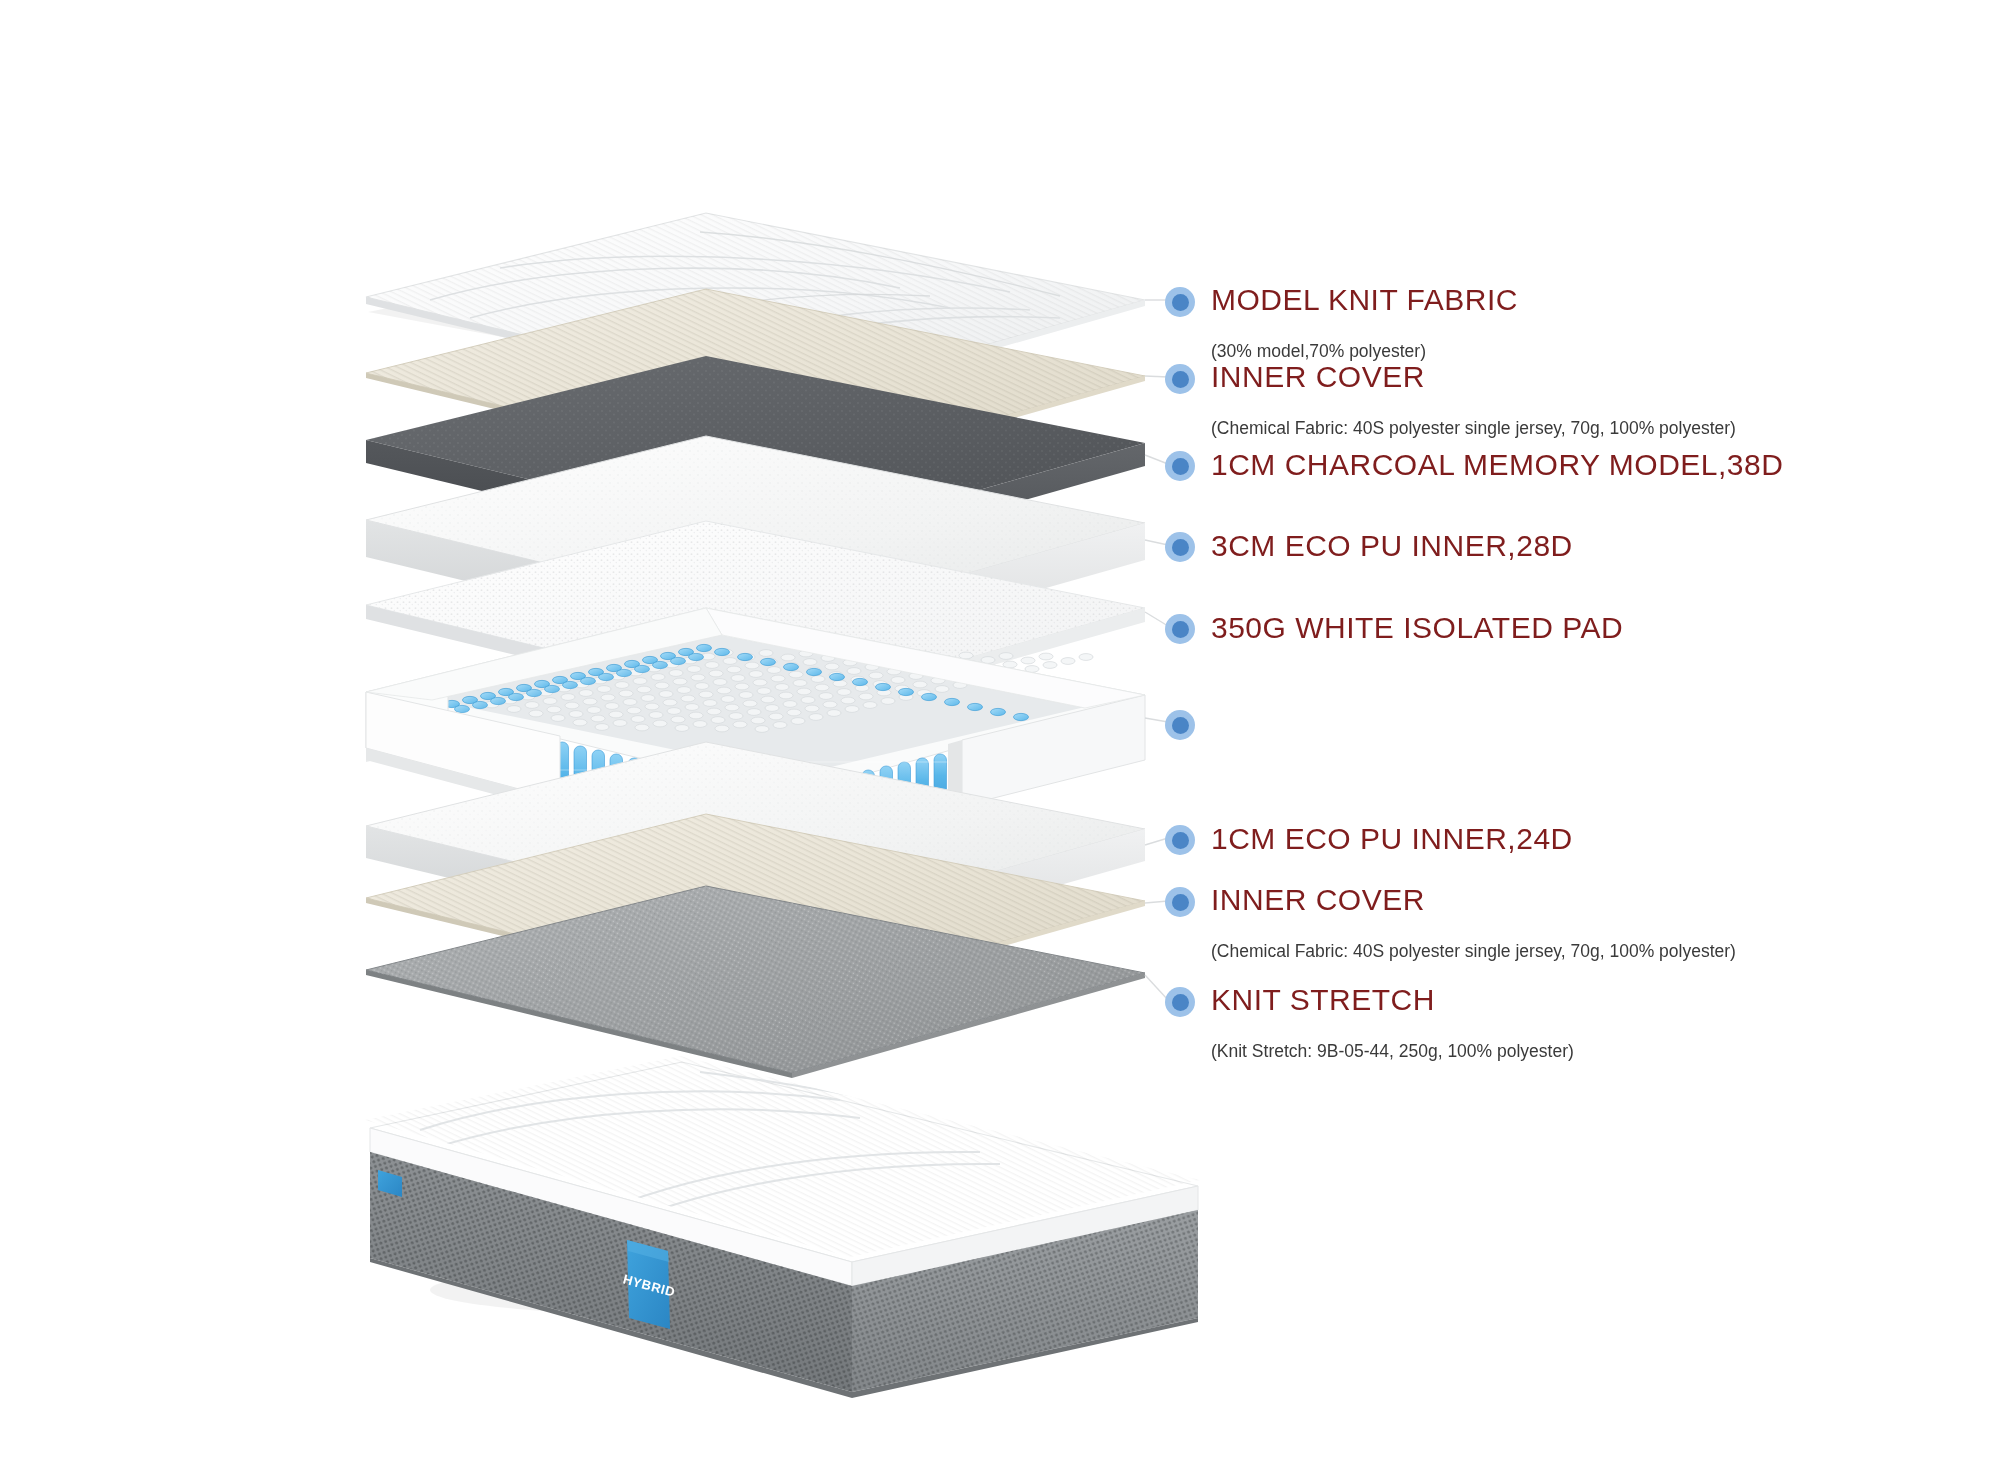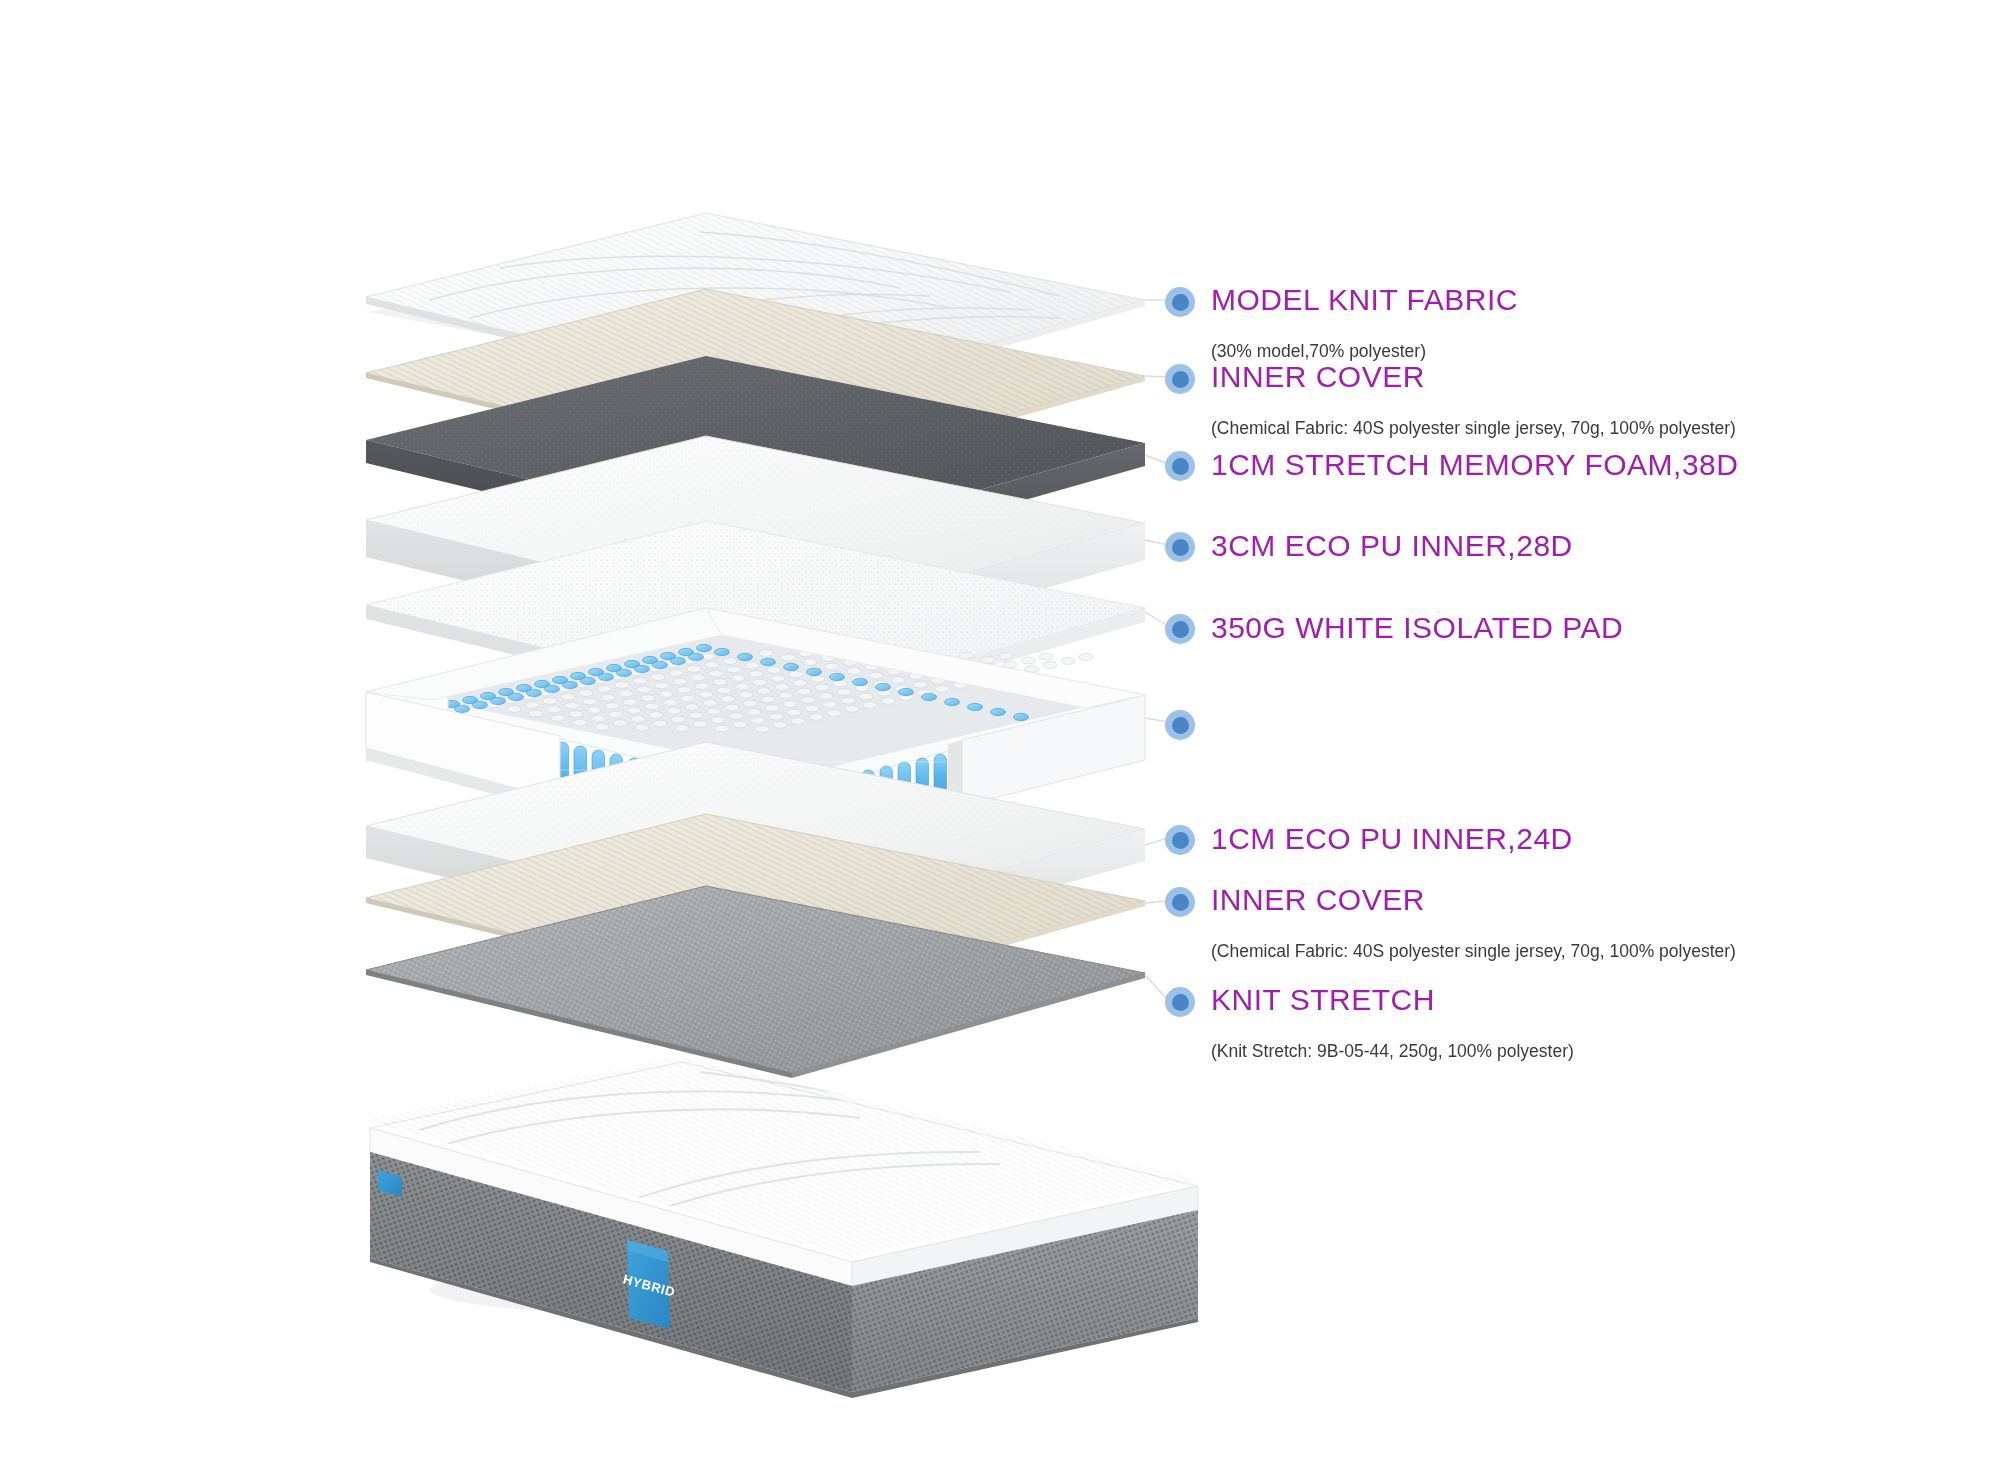--- a/index.html
+++ b/index.html
@@ -33,21 +33,21 @@
   }
   .bullet i{
     display:block;
     width:17px;height:17px;border-radius:50%;
     background:#4a85c6;
   }
   .ctext{margin-left:16px;}
   .title{
     font-size:30px;
     letter-spacing:0.5px;
-    color:#a21caf;
+    color:#7f1d1d;
     font-weight:400;
     line-height:1.0;
     white-space:nowrap;
   }
   .sub{
     font-size:17.5px;
     color:#3a3a3a;
     line-height:1.0;
     margin-top:28px;
     white-space:nowrap;
@@ -667,21 +667,21 @@
         <span class="title">INNER COVER</span>
         <span class="sub" style="display:block;">(Chemical Fabric: 40S polyester single jersey, 70g, 100% polyester)</span>
       </span>
     </div>
 
     <div class="callout nosub" style="left:1165px; top:449px;">
       <span class="bullet">
           <i></i>
         </span>
       <span class="ctext">
-        <span class="title">1CM STRETCH MEMORY FOAM,38D</span>
+        <span class="title">1CM CHARCOAL MEMORY MODEL,38D</span>
       </span>
     </div>
 
     <div class="callout nosub" style="left:1165px; top:530px;">
       <span class="bullet">
           <i></i>
         </span>
       <span class="ctext">
         <span class="title">3CM ECO PU INNER,28D</span>
       </span>

